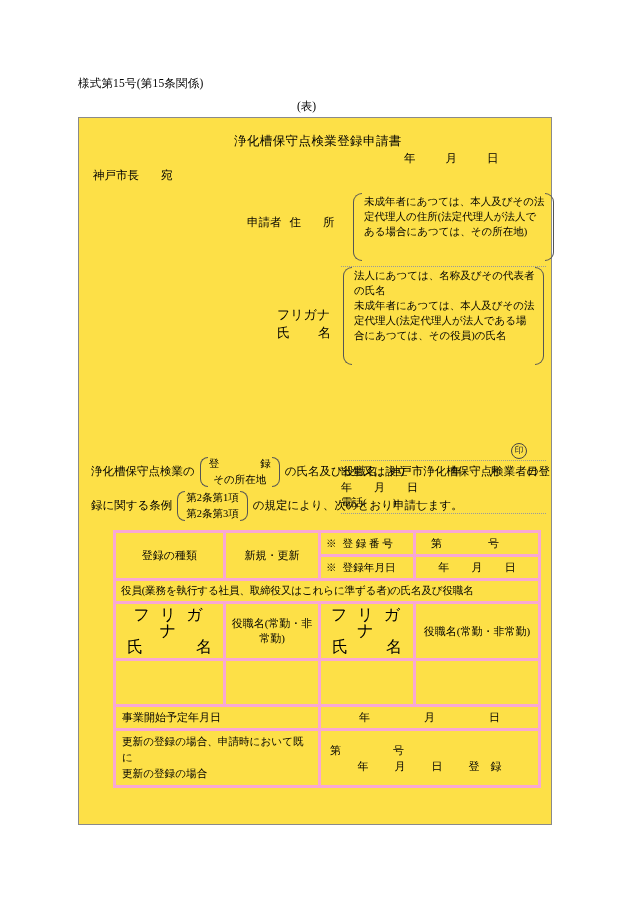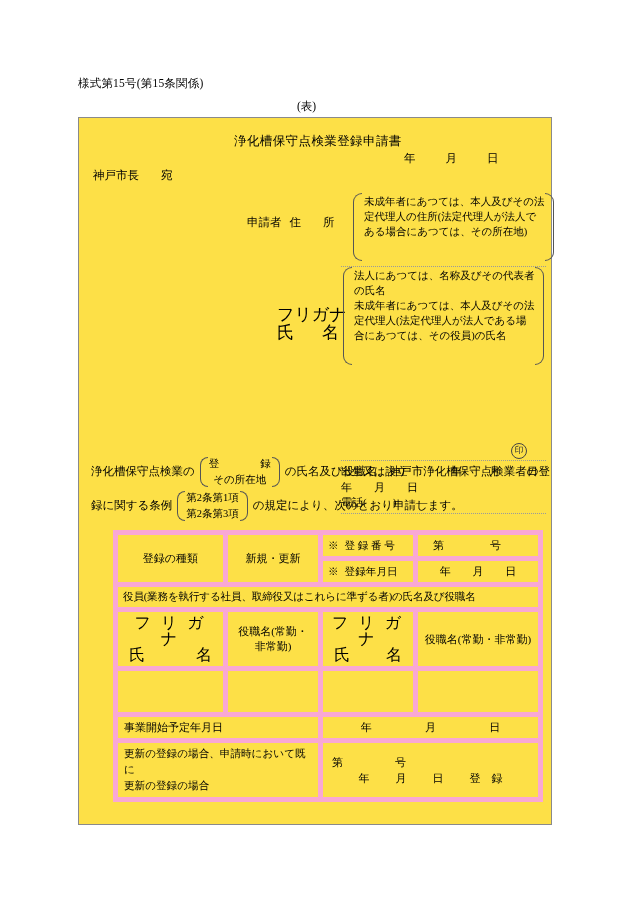--- a/index.html
+++ b/index.html
@@ -138,21 +138,21 @@
   }
   .sep1 { left: 262px; top: 78px; width: 205px; }
 
   .row-name {
     position: relative;
     height: 112px;
   }
   .lbl-furigana {
     position: absolute;
     left: 198px; top: 42px;
-    font-size: 17px;
+    font-size: 13px;
     line-height: 18px;
     white-space: nowrap;
   }
   .lbl-furigana .l2 .sp { display: inline-block; width: 28px; }
   .note-name {
     left: 262px; top: 2px;
     width: 205px; height: 100px;
   }
   .seal-mark {
     position: absolute;
@@ -242,21 +242,21 @@
   
   .main-table {
     position: absolute;
     left: 34px; top: 412px;
     width: 425px;
     border-collapse: collapse;
     font-size: 11px;
     table-layout: fixed;
   }
   .main-table td {
-    border: 5px solid #f9a8d4;
+    border: 3px solid #f9a8d4;
     padding: 3px 5px;
     vertical-align: middle;
     box-sizing: border-box;
   }
   .c-center { text-align: center; }
   .h26 { height: 26px; }
   .h22 { height: 22px; }
   .h46 { height: 46px; }
   .spread-4 {
     display: flex;

